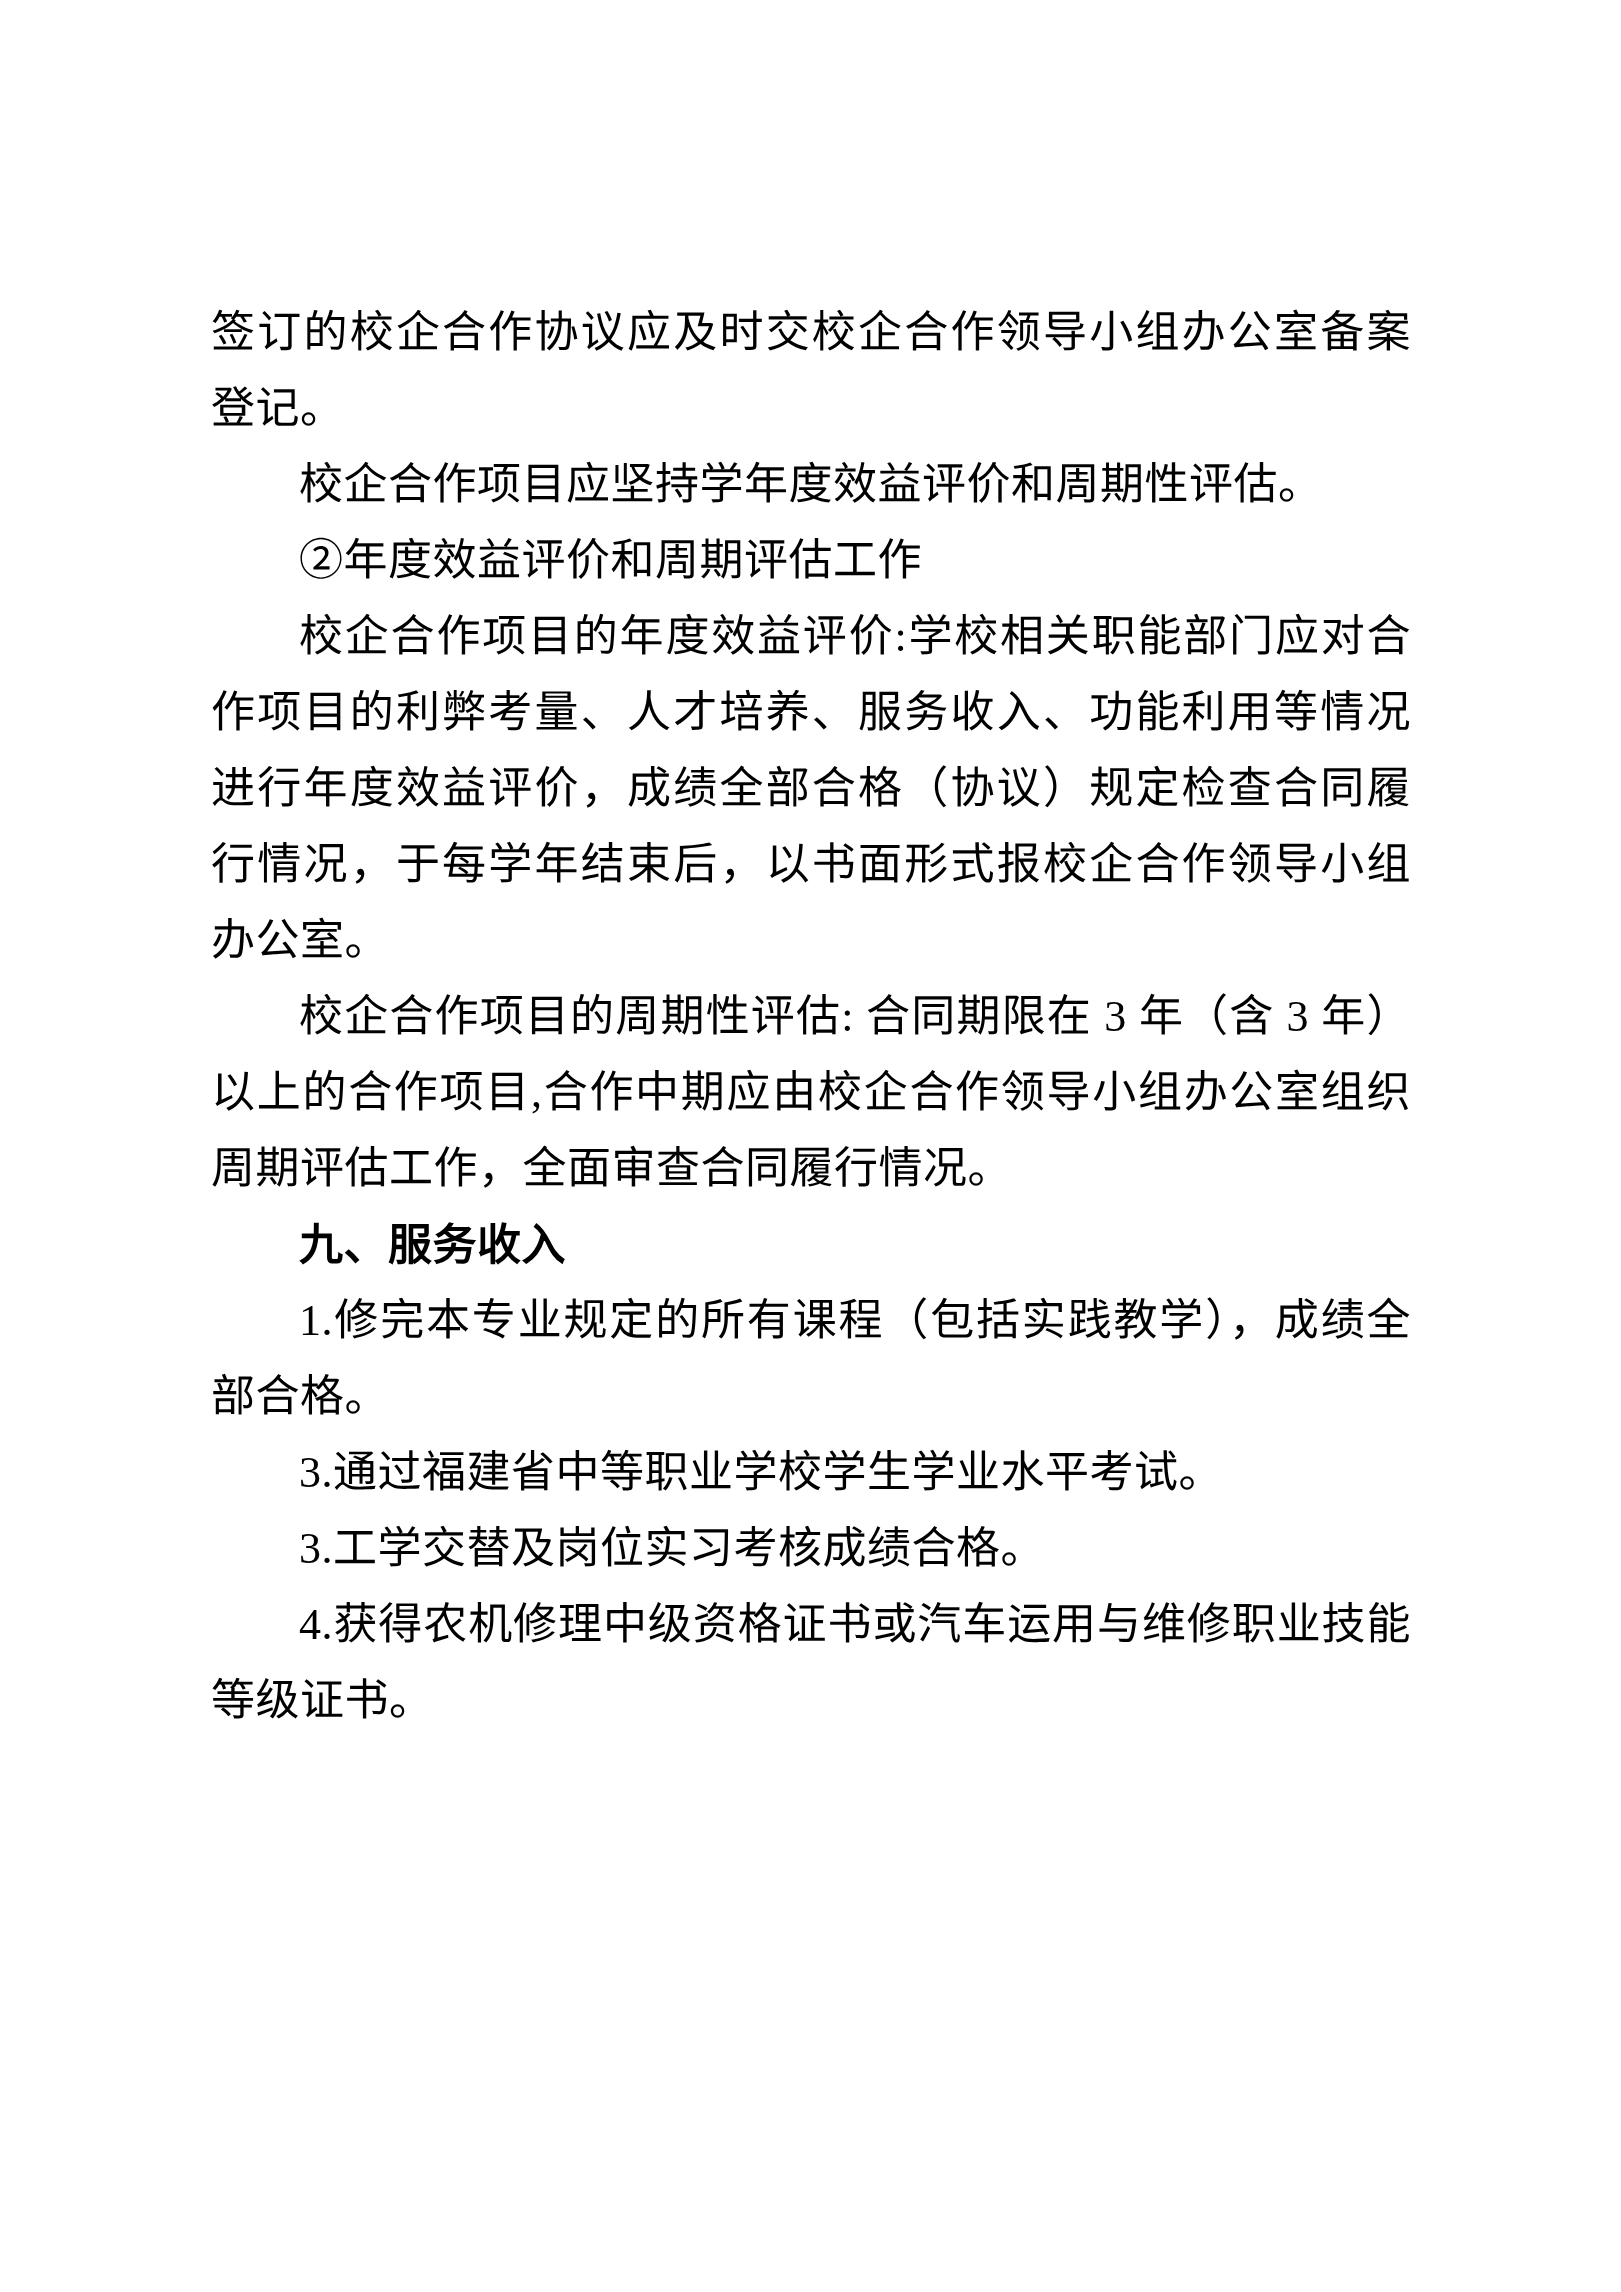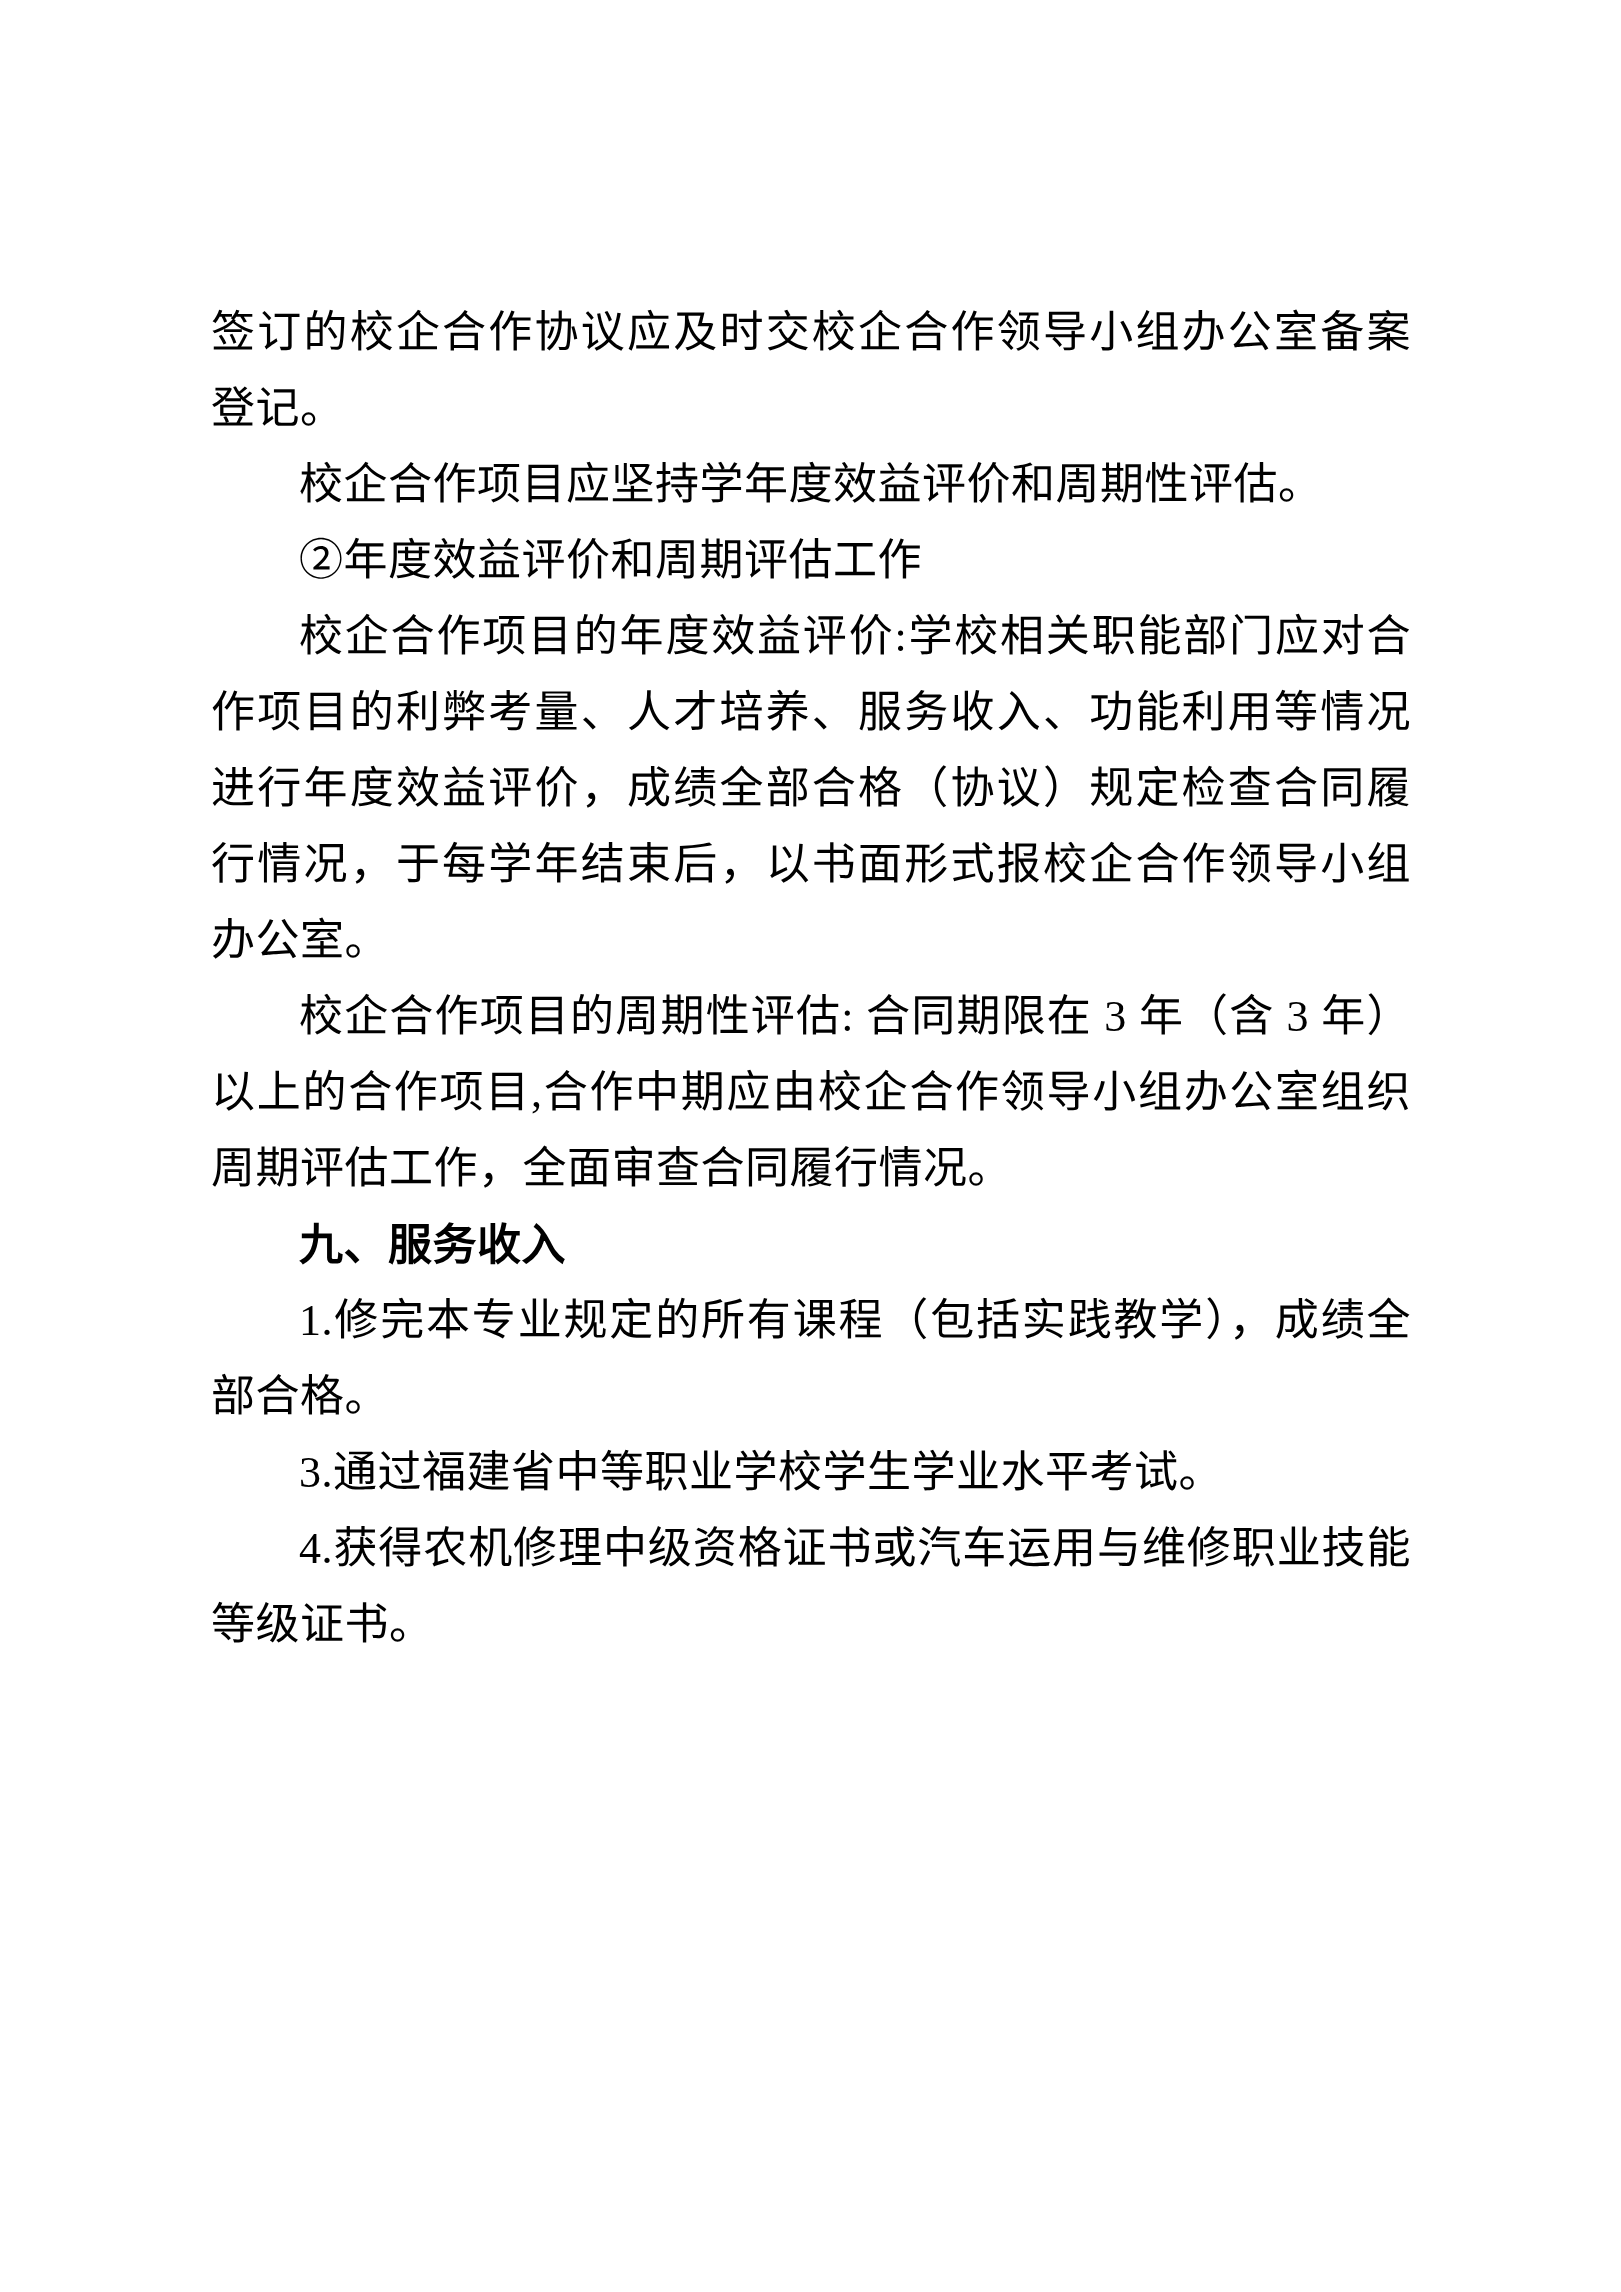--- a/index.html
+++ b/index.html
@@ -58,17 +58,18 @@
 <div class="page">
   <div class="content">
     <p class="para">签订的校企合作协议应及时交校企合作领导小组办公室备案登记。</p>
     <p class="para indent">校企合作项目应坚持学年度效益评价和周期性评估。</p>
     <p class="para indent">②年度效益评价和周期评估工作</p>
     <p class="para indent">校企合作项目的年度效益评价:学校相关职能部门应对合作项目的利弊考量、人才培养、服务收入、功能利用等情况进行年度效益评价，成绩全部合格（协议）规定检查合同履行情况，于每学年结束后，以书面形式报校企合作领导小组办公室。</p>
     <p class="para indent">校企合作项目的周期性评估: 合同期限在 3 年（含 3 年）以上的合作项目,合作中期应由校企合作领导小组办公室组织周期评估工作，全面审查合同履行情况。</p>
     <h2 class="para indent heading">九、服务收入</h2>
     <p class="para indent">1.修完本专业规定的所有课程（包括实践教学），成绩全部合格。</p>
     <p class="para indent">3.通过福建省中等职业学校学生学业水平考试。</p>
+    <p class="para indent">3.工学交替及岗位实习考核成绩合格。</p>
     <p class="para indent">4.获得农机修理中级资格证书或汽车运用与维修职业技能等级证书。</p>
   </div>
   <div class="footer">29</div>
 </div>
 
 
 </body></html>

